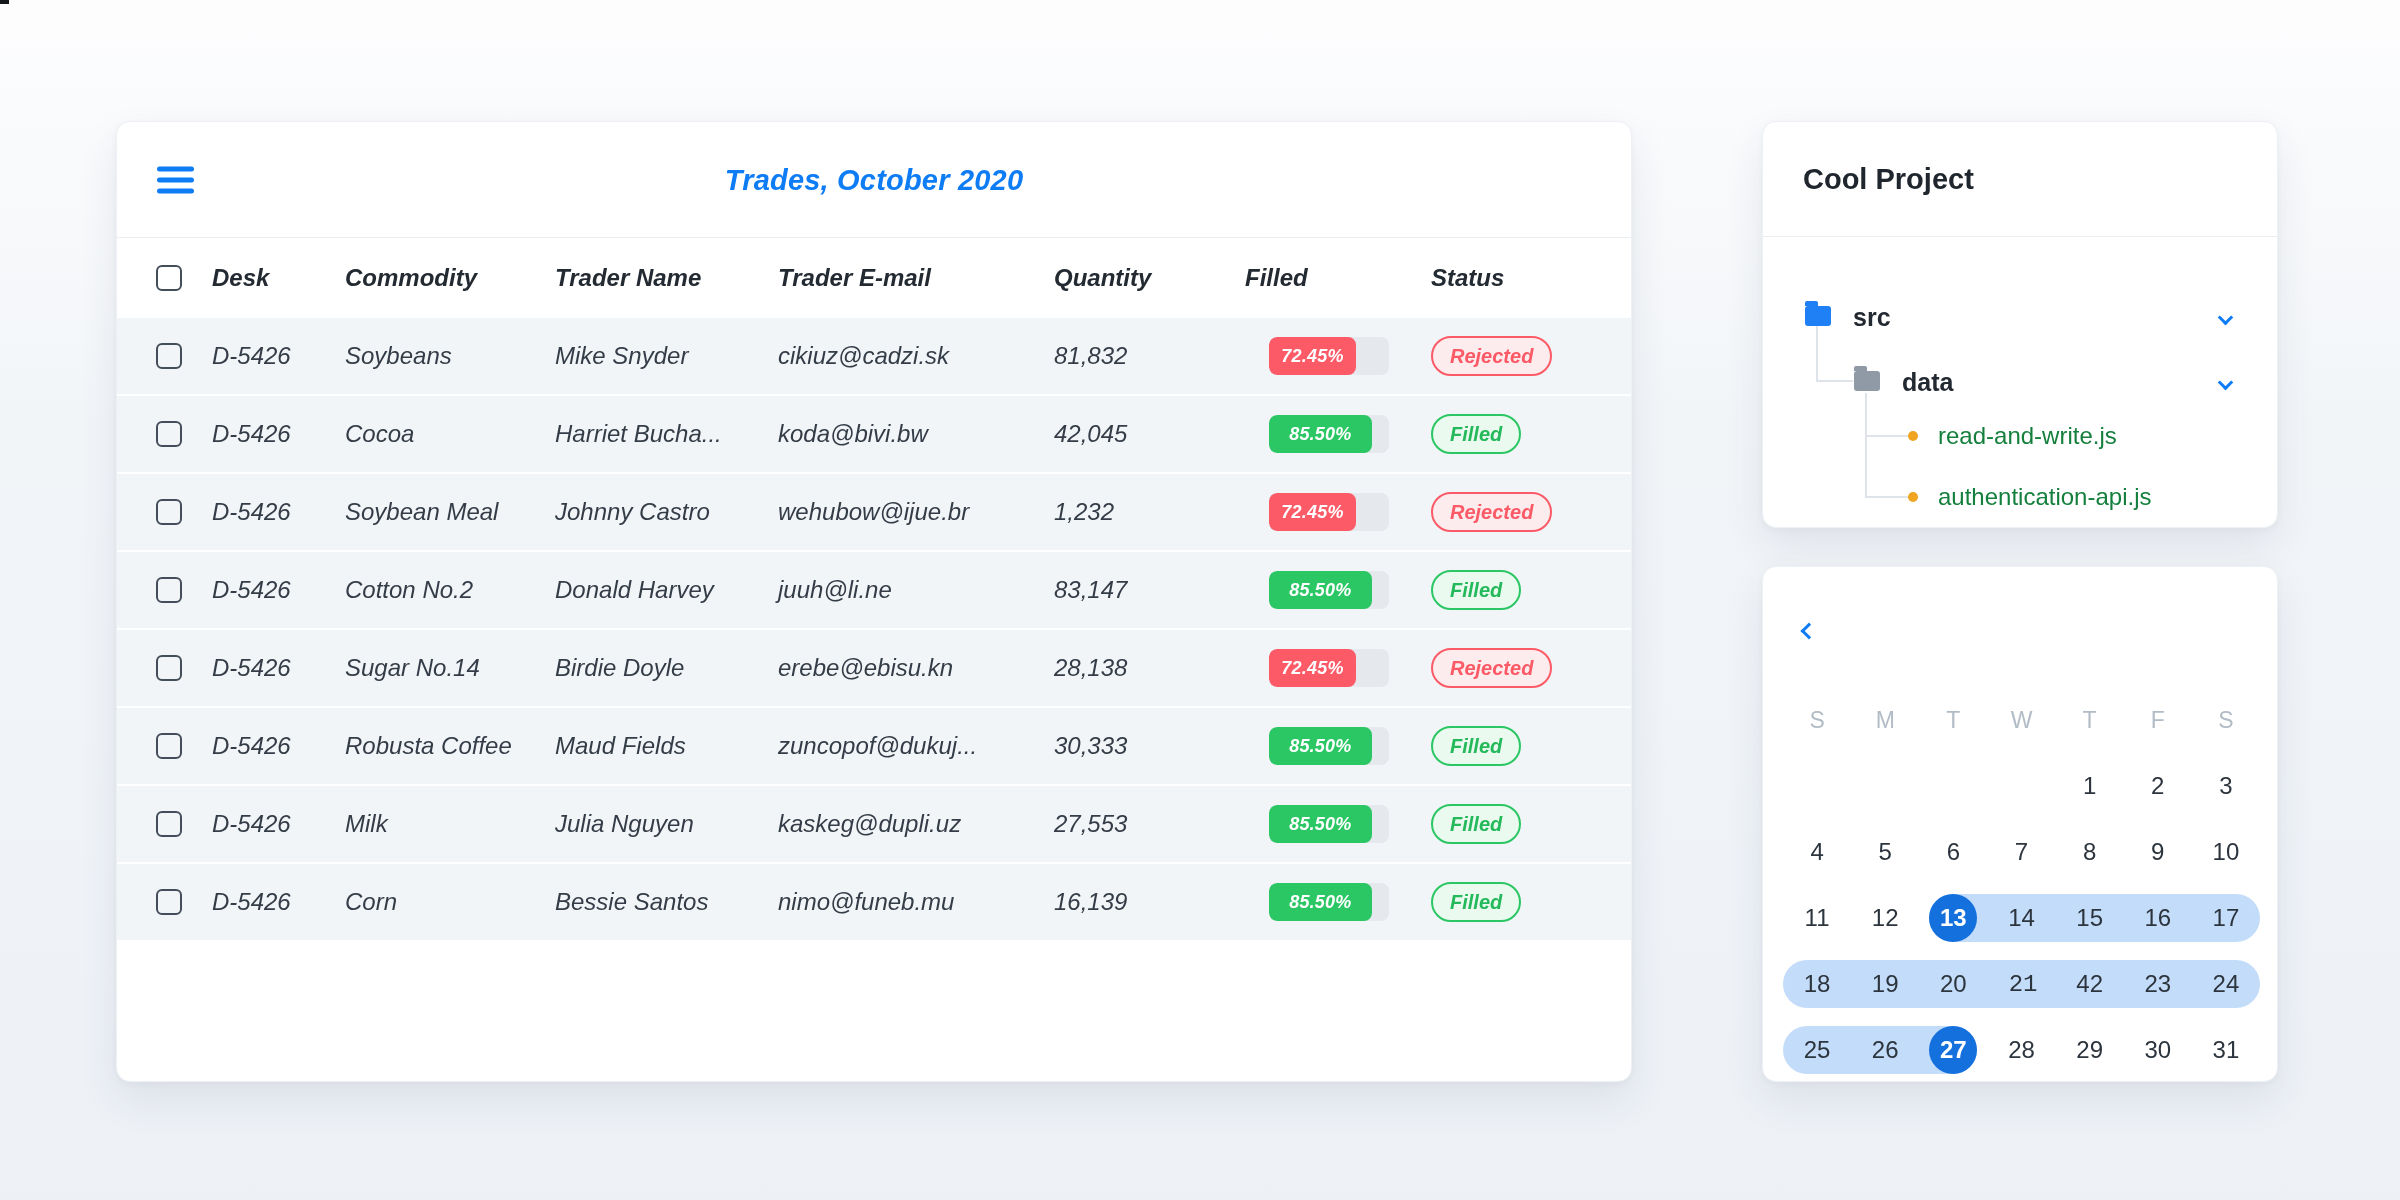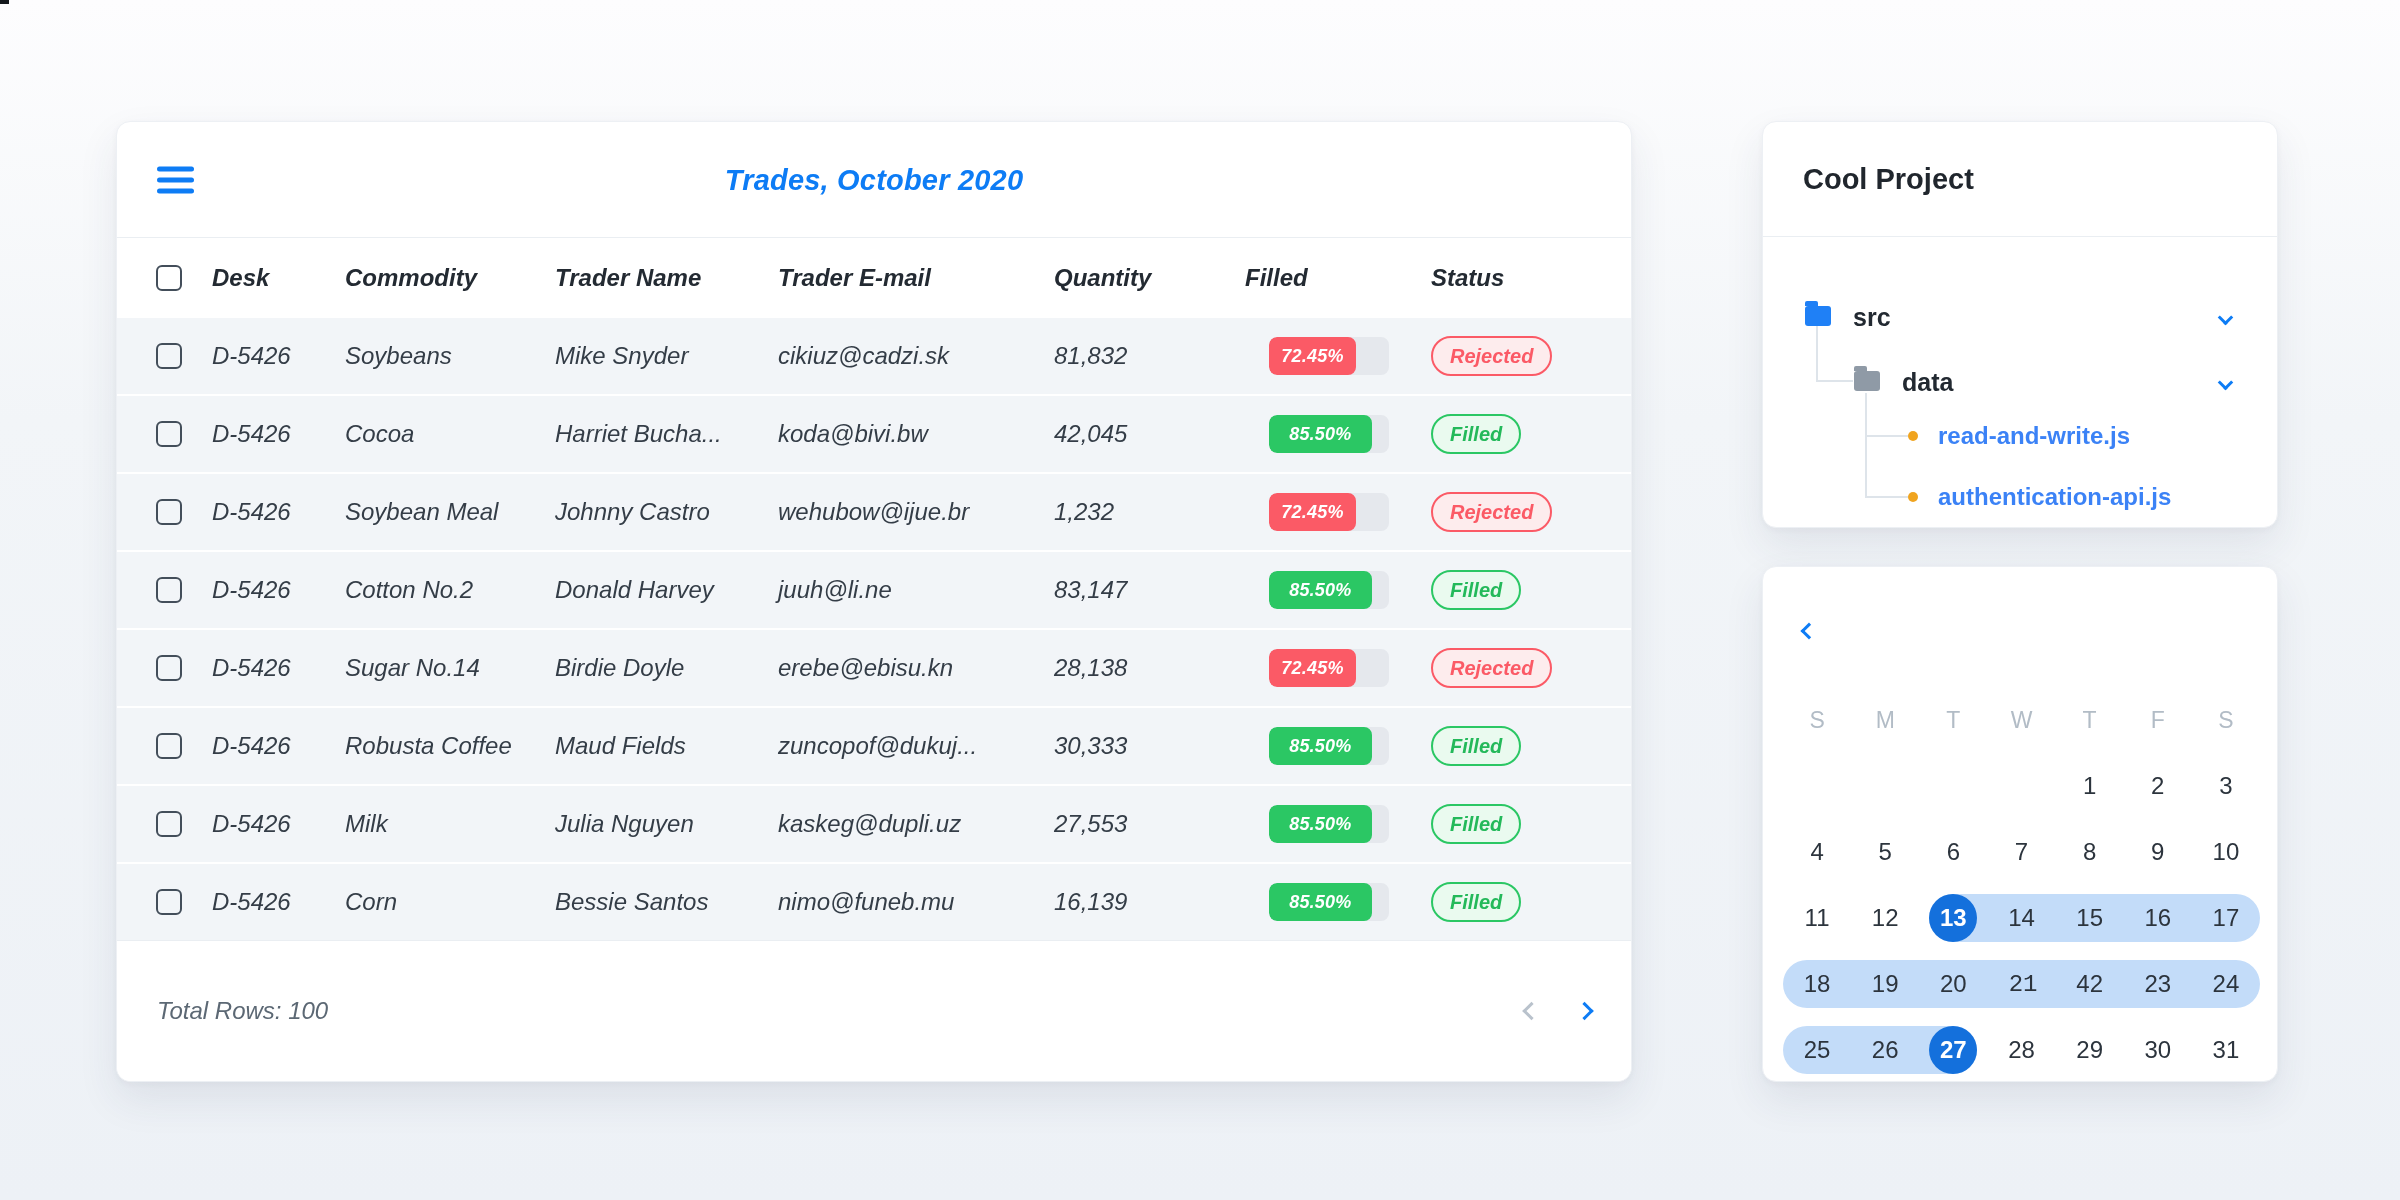--- a/index.html
+++ b/index.html
@@ -81,21 +81,21 @@
   .proj-header { height: 115px; border-bottom: 1px solid var(--line); display: flex; align-items: center;
     padding-left: 40px; font-size: 29px; font-weight: 700; color: #20262d; }
   .tree { position: absolute; left: 0; top: 116px; right: 0; bottom: 0; }
   .tree-item { position: absolute; height: 0; }
   .folder { width: 26px; height: 20px; border-radius: 3px; position: relative; }
   .folder::before { content: ""; position: absolute; top: -5px; left: 0; width: 13px; height: 5px;
     border-radius: 2px 2px 0 0; background: inherit; }
   .folder.blue, .folder.blue::before { background: #1f80f6; }
   .folder.gray, .folder.gray::before { background: #8f9aa6; }
   .tree-label { font-size: 25px; font-weight: 700; color: #222931; white-space: nowrap; cursor: pointer; }
-  .file-label { font-size: 24px; font-weight: 700; color: #3b82f6; white-space: nowrap; cursor: pointer; }
+  .file-label { font-size: 24px; font-weight: 400; color: #15803d; white-space: nowrap; cursor: pointer; }
   .dot { width: 10px; height: 10px; border-radius: 50%; background: var(--orange); }
   .chev-down { width: 11px; height: 11px; border-right: 3px solid var(--accent); border-bottom: 3px solid var(--accent);
     transform: rotate(45deg); display: inline-block; cursor: pointer; }
   .connector { position: absolute; border-color: #dee4ea; border-style: solid; border-width: 0; }
 
   
   #calendar-card { left: 1762px; top: 566px; width: 516px; height: 516px; }
   .cal-back { position: absolute; left: 40px; top: 58px; width: 12px; height: 12px;
     border-left: 3.5px solid var(--accent); border-bottom: 3.5px solid var(--accent); transform: rotate(45deg); cursor: pointer; }
   .cal-title { position: absolute; top: 48px; left: 0; right: 0; text-align: center;
@@ -265,27 +265,20 @@
         <div class="cell c-qty">16,139</div>
         <div class="cell c-filled">
           <div class="progress">
             <div class="fill green" style="width: 85.5%;">85.50%</div>
           </div>
         </div>
         <div class="cell c-status"><span class="pill green">Filled</span></div>
       </div>
     </div>
 
-  <div class="tfoot">
-    <div class="total">Total Rows: 100</div>
-    <div class="pager">
-      <span class="chev chev-left"></span>
-      <span class="chev chev-right"></span>
-    </div>
-  </div>
 </div>
 
 <div class="card" id="project-card">
   <div class="proj-header">Cool Project</div>
   <div class="tree">
 
     <div class="connector" style="left:53px; top:88px; width:37px; height:56px; border-left-width:2px; border-bottom-width:2px;"></div>
     <div class="connector" style="left:102px; top:155px; width:43px; height:105px; border-left-width:2px; border-bottom-width:2px;"></div>
     <div class="connector" style="left:102px; top:197px; width:43px; height:0; border-top-width:2px;"></div>
 

